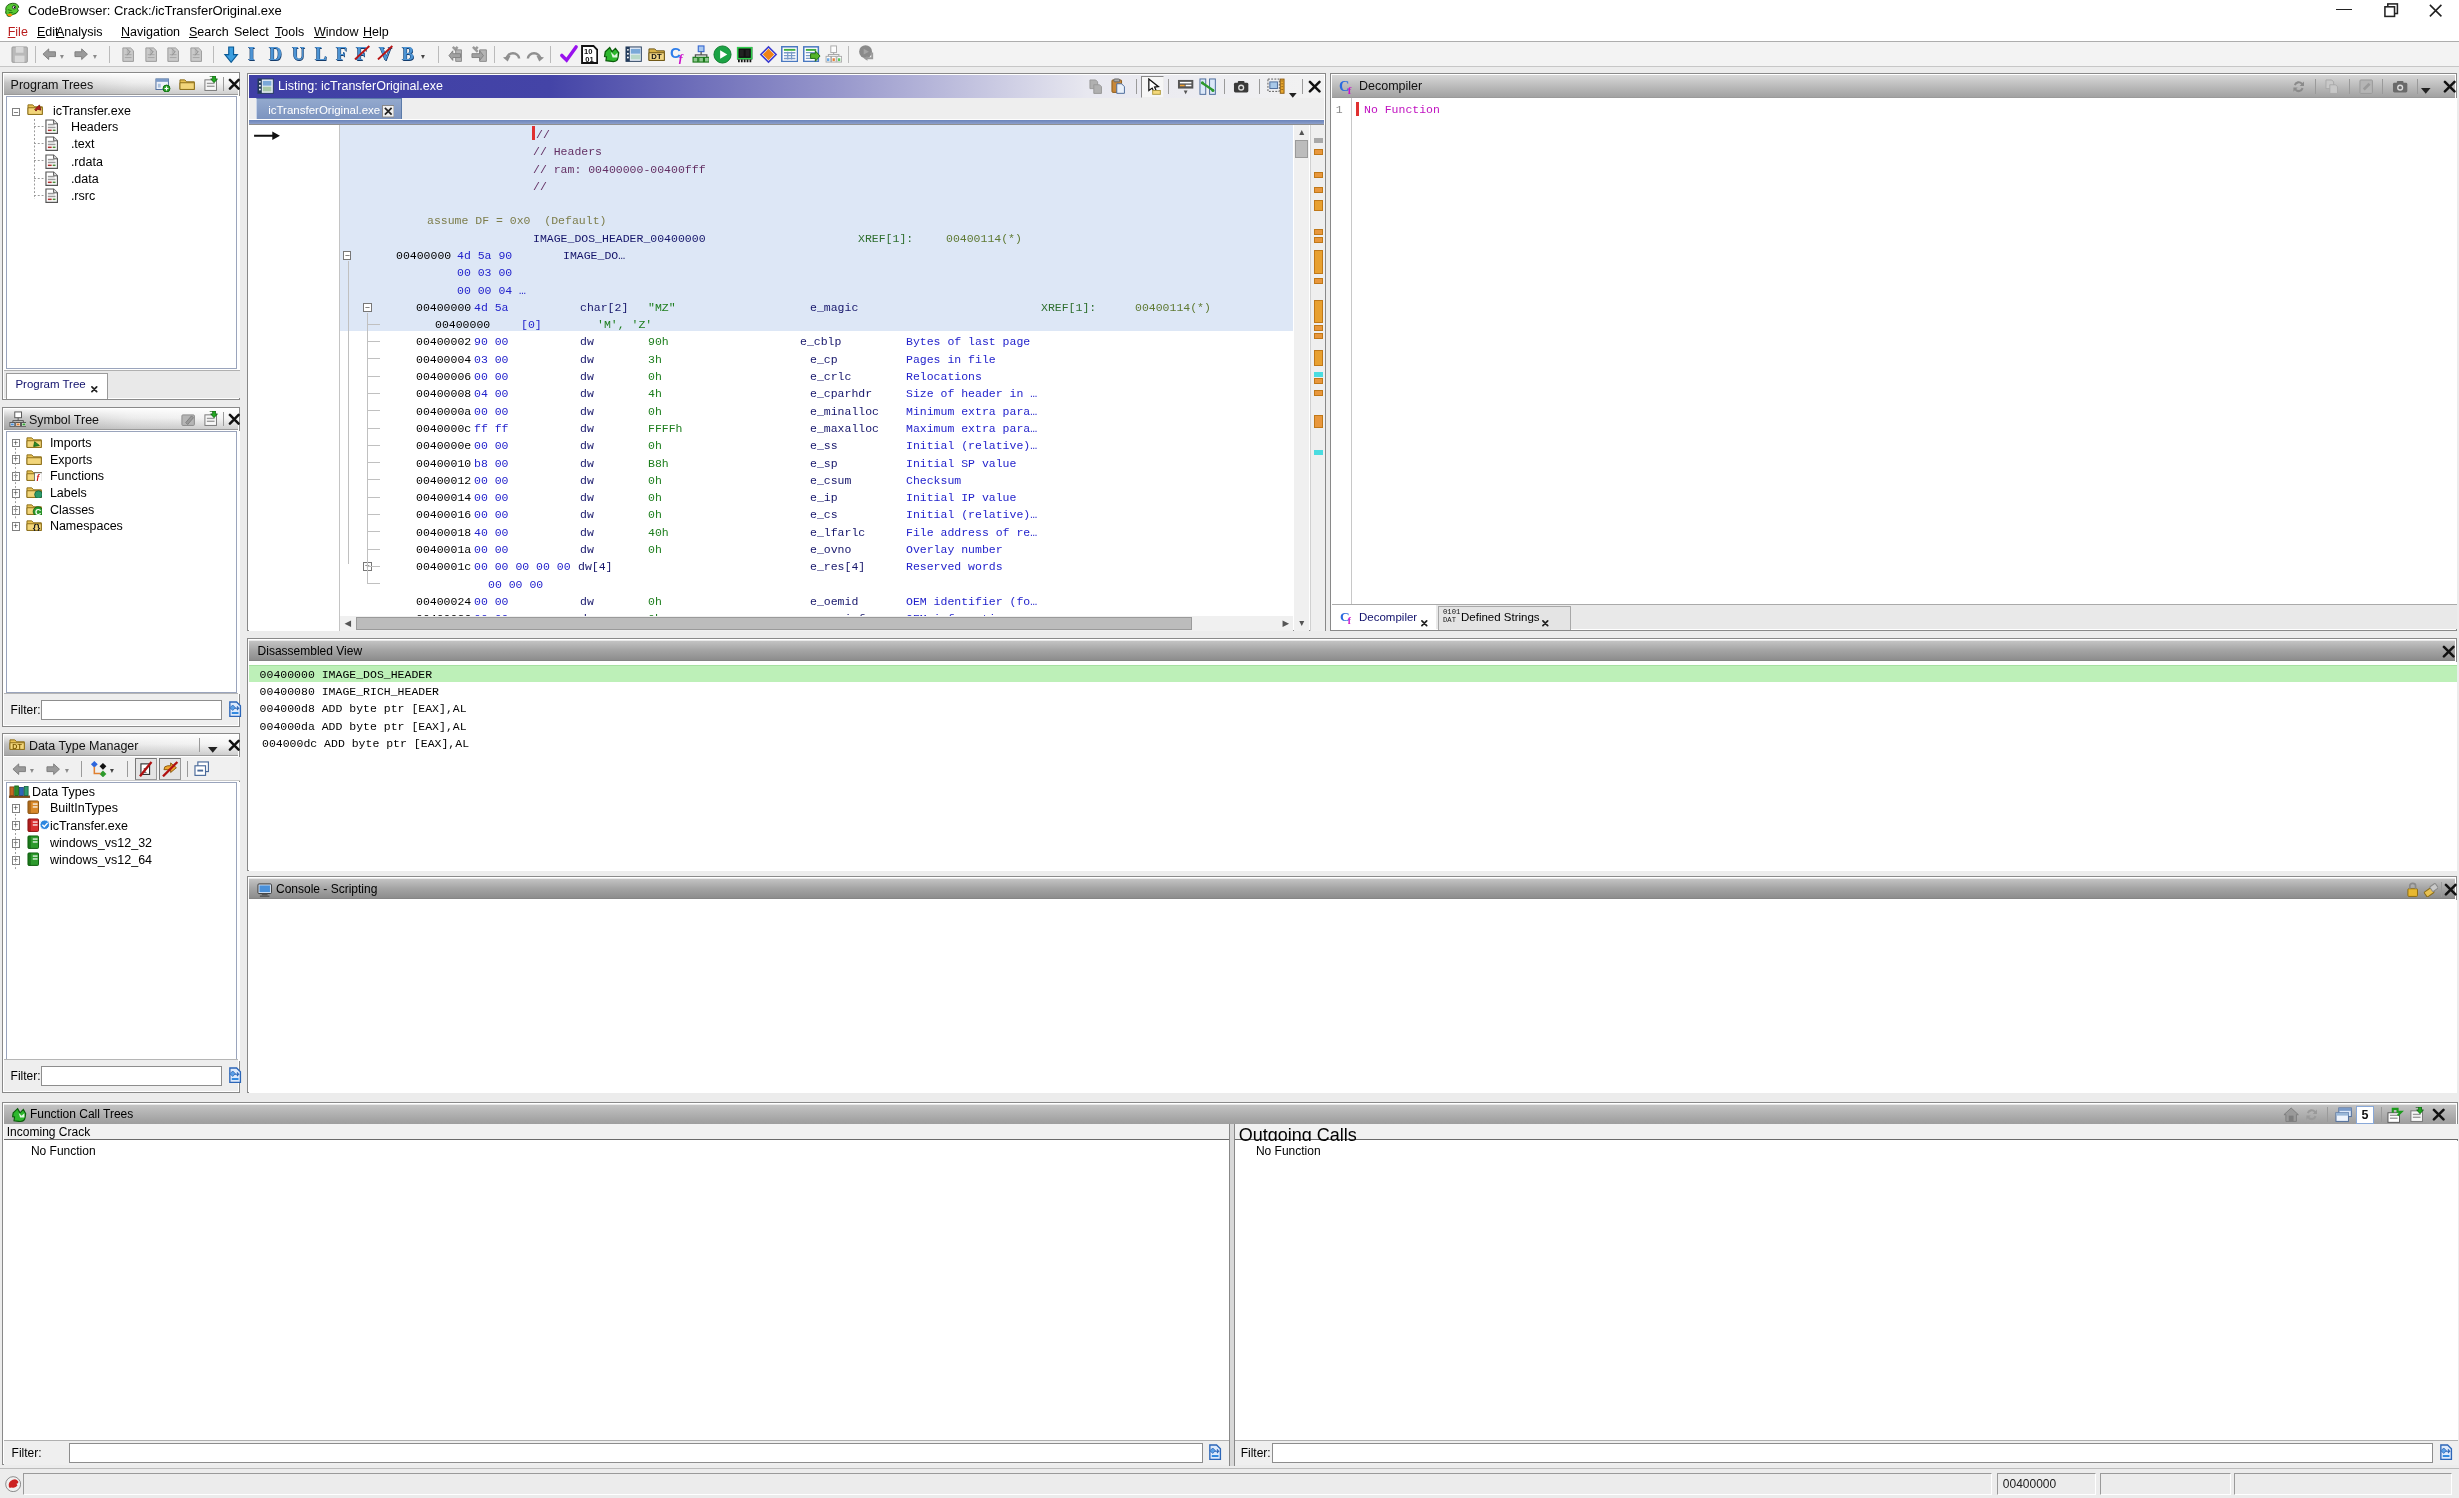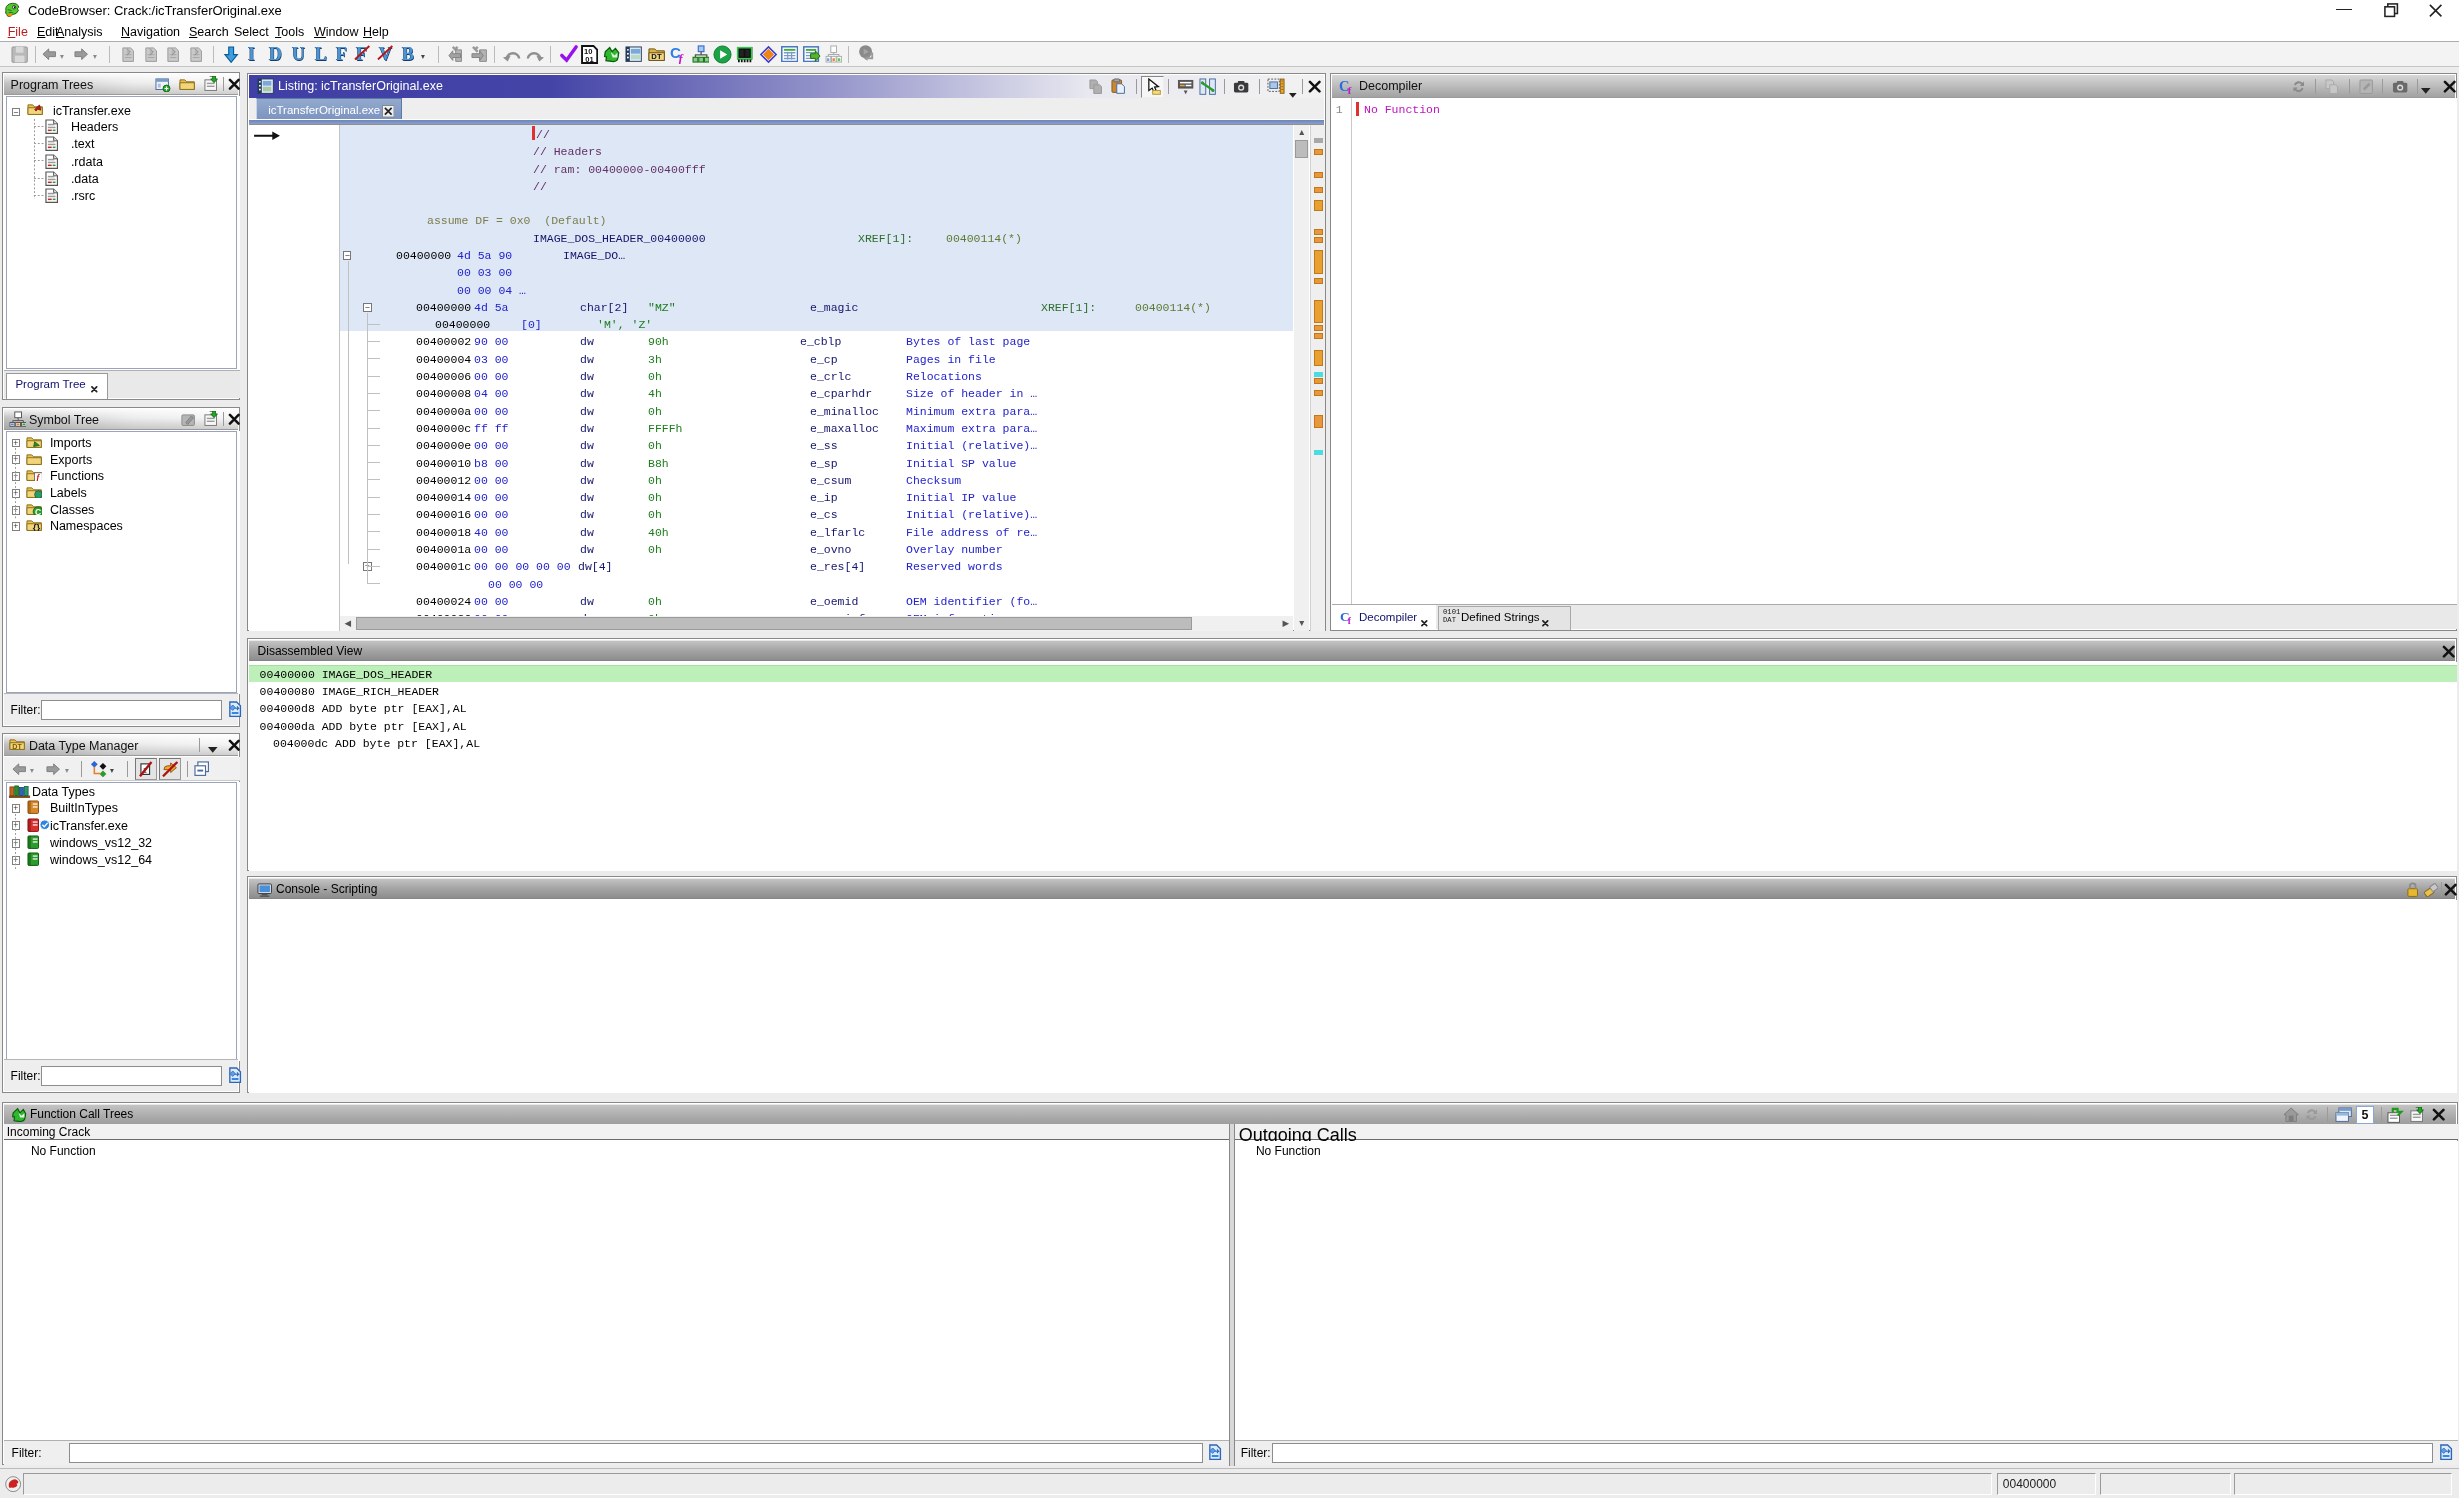--- a/index.html
+++ b/index.html
@@ -816,21 +816,21 @@
       <div class="abs" style="left:2193px;top:3.8px;"><svg width="13.4" height="13.4" viewBox="0 0 14 14" style="">
           <path d="M2 2 L12 12 M12 2 L2 12" stroke="#111" stroke-width="2.6" stroke-linecap="round"></path>
         </svg></div>
     </div>
 <div class="abs mono" style="left:1px;top:23px;width:2208px;height:209px;background:#fff;">
 <div class="abs" style="left:0;top:2.9px;width:2208px;height:17.3px;background:#bdf0b8;border-top:1px solid #a5e0a0;"></div>
 <div class="abs" style="left:10.6px;top:3.8px;color:#000;">00400000 IMAGE_DOS_HEADER</div>
 <div class="abs" style="left:10.6px;top:21px;color:#000;">00400080 IMAGE_RICH_HEADER</div>
 <div class="abs" style="left:10.6px;top:38px;color:#000;">004000d8 ADD byte ptr [EAX],AL</div>
 <div class="abs" style="left:10.6px;top:56px;color:#000;">004000da ADD byte ptr [EAX],AL</div>
-<div class="abs" style="left:24px;top:73px;color:#000;font-family:Liberation Mono, monospace;">004000dc ADD byte ptr [EAX],AL</div>
+<div class="abs" style="left:13px;top:73px;color:#000;font-family:Liberation Mono, monospace;">004000dc ADD byte ptr [EAX],AL</div>
 </div>
 </div>
 <div class="panel" style="left:247px;top:876px;width:2210px;height:217px;">
 <div class="phead2">
       <div class="abs" style="left:7.7px;top:3.8px;"><svg width="15.4" height="14.4" viewBox="0 0 16 15" style="">
           <rect x="1" y="1" width="14" height="10" rx="1" fill="#dce8f8" stroke="#333"></rect>
           <rect x="2.5" y="2.5" width="11" height="7" fill="#4a90d9"></rect>
           <rect x="5" y="11" width="6" height="2" fill="#555"></rect>
           <rect x="3" y="13" width="10" height="1.5" fill="#555"></rect>
         </svg></div>

